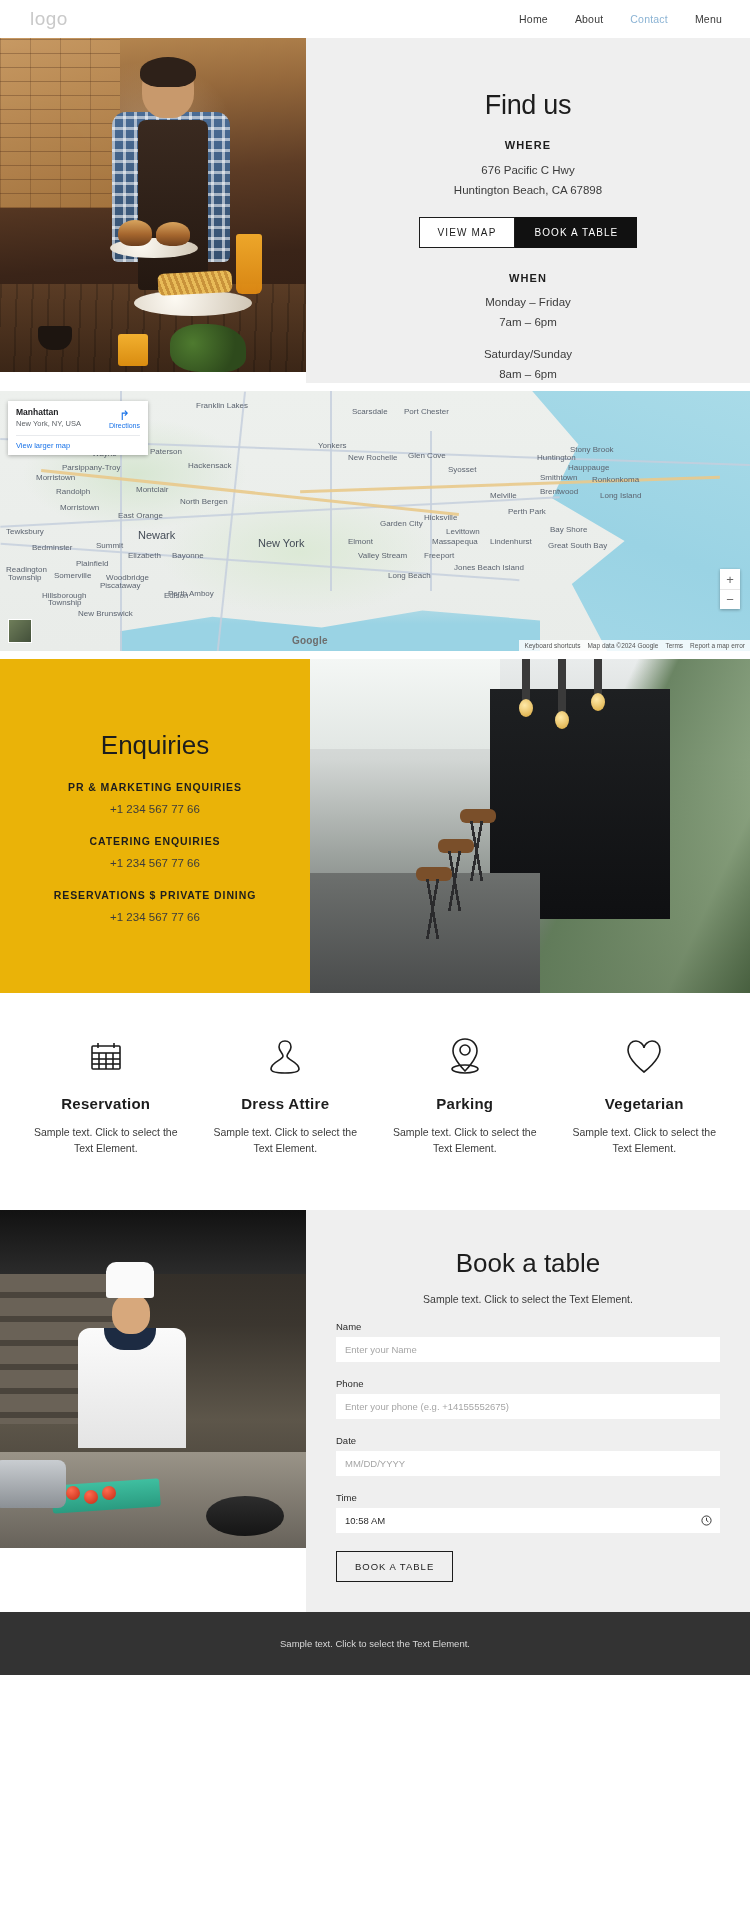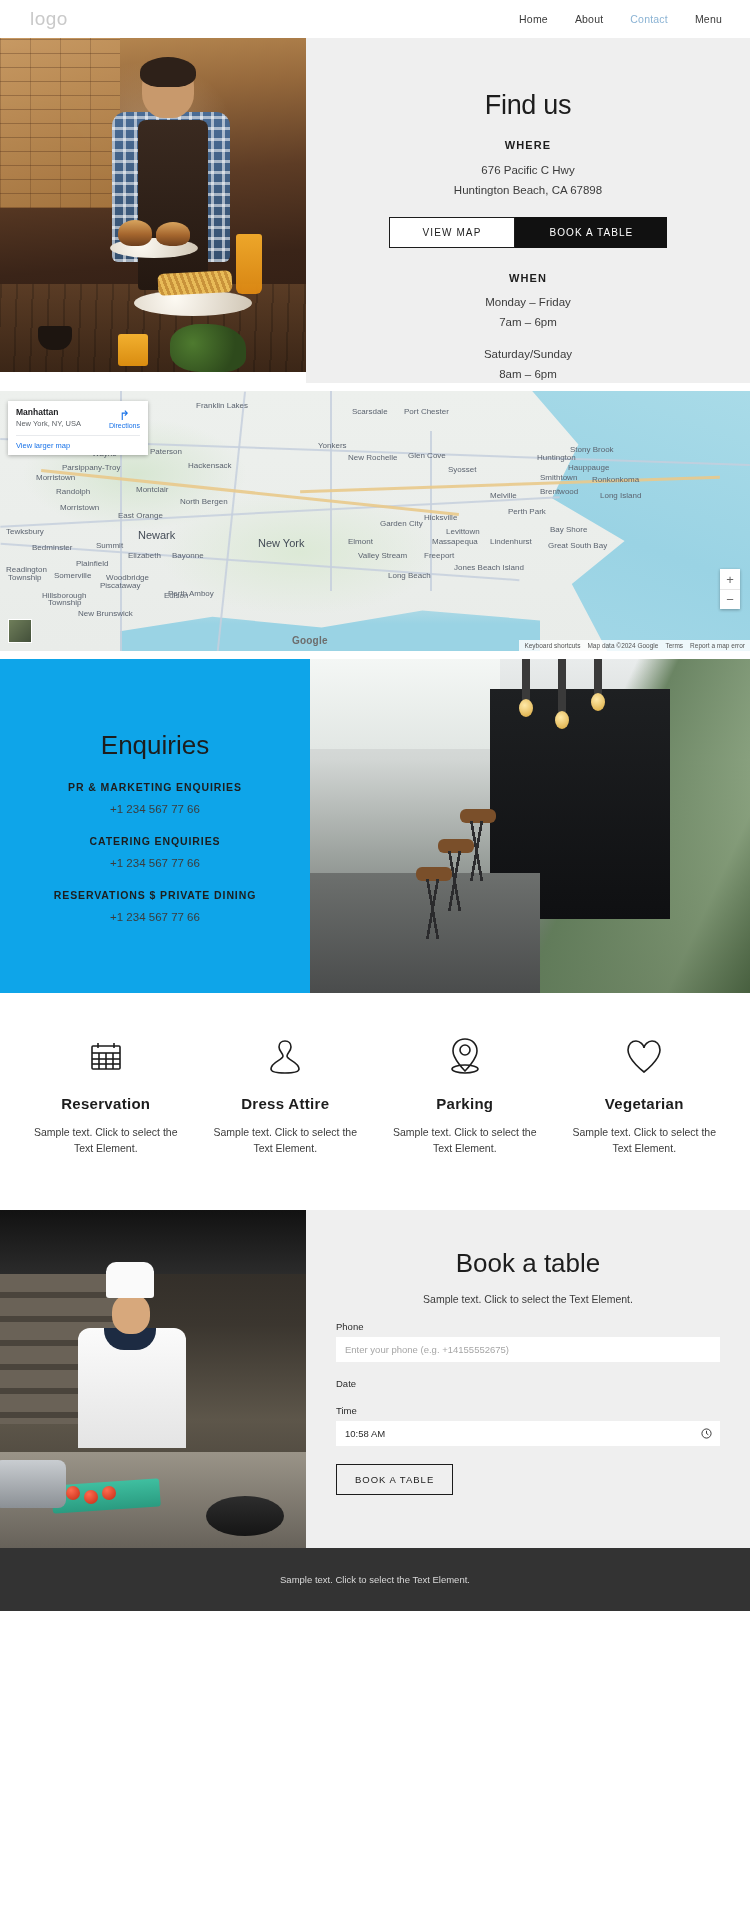--- a/index.html
+++ b/index.html
@@ -135,21 +135,21 @@
 
   .panel-title {
     font-size: 27px; font-weight: 400; color: #1d1d1d; letter-spacing: -0.3px;
   }
   .panel-sub {
     margin-top: 18px; font-size: 11px; font-weight: 700; letter-spacing: 1.1px; color: #1d1d1d;
   }
   .panel-line { margin-top: 10px; font-size: 11.5px; color: #3c3c3c; line-height: 18px; }
   .btn-row { display: flex; margin-top: 18px; }
   .btn {
-    font-size: 10px; letter-spacing: 1.1px; padding: 9px 33px;
+    font-size: 10px; letter-spacing: 1.1px; padding: 9px 18px;
     cursor: pointer; border: 1px solid #1c1c1c; background: #ffffff; color: #1c1c1c;
   }
   .btn-dark { background: #111111; color: #ffffff; border-color: #111111; }
   .when-block { margin-top: 24px; text-align: center; }
   .hours { margin-top: 9px; font-size: 11.5px; color: #3c3c3c; line-height: 18px; }
   .hours.second { margin-top: 14px; }
 
   
   .map-wrap {
     position: relative; width: 750px; height: 268px; overflow: hidden;
@@ -225,21 +225,21 @@
 
   
   .enq-photo {
     width: 440px; height: 334px;
     background:
       linear-gradient(115deg, rgba(120,150,110,0.0) 55%, rgba(96,124,88,0.92) 62%, rgba(120,150,105,0.75) 86%, rgba(70,96,60,0.9) 100%),
       linear-gradient(180deg, #e9ecec 0%, #d2d6d4 30%, #9aa09c 60%, #55585a 100%);
     position: relative; overflow: hidden;
   }
   .enq-panel {
-    width: 310px; background: #0ea5e9; display: flex; flex-direction: column;
+    width: 310px; background: #eab308; display: flex; flex-direction: column;
     align-items: center; justify-content: center;
   }
   .enq-title { font-size: 26px; font-weight: 400; color: #1d1d1d; }
   .enq-h { margin-top: 20px; font-size: 10.5px; font-weight: 700; letter-spacing: .9px; color: #1d1d1d; }
   .enq-p { margin-top: 10px; font-size: 11.5px; color: #3c3c3c; }
   .bar-counter {
     position: absolute; left: 180px; top: 30px; width: 180px; height: 230px;
     background: linear-gradient(180deg, #1e2022, #0f1012);
   }
   .stool {
@@ -611,28 +611,33 @@
       <div class="tomato" style="left:66px;bottom:48px"></div>
       <div class="tomato" style="left:84px;bottom:44px"></div>
       <div class="tomato" style="left:102px;bottom:48px"></div>
       <div class="pan"></div>
       <div class="pot"></div>
     </div>
     <div class="book-panel">
       <div class="book-title">Book a table</div>
       <div class="book-sub">Sample text. Click to select the Text Element.</div>
 
+      <div class="field">
+        <div class="field-label">Name</div>
+        <input class="input" placeholder="Enter your Name" style="">
+      </div>
 
       <div class="field">
         <div class="field-label">Phone</div>
         <input class="input" placeholder="Enter your phone (e.g. +14155552675)" style="">
       </div>
 
       <div class="field">
         <div class="field-label">Date</div>
+        <input class="input" placeholder="MM/DD/YYYY" style="">
       </div>
 
       <div class="field">
         <div class="field-label">Time</div>
         <div class="input-wrap">
           <input class="input" value="10:58 AM" style="">
           <span class="clock-icon">
             <svg width="11" height="11" viewBox="0 0 12 12" fill="none" stroke="#2b2b2b" stroke-width="1">
               <circle cx="6" cy="6" r="5"></circle>
                 <path d="M6 3 L6 6 L8 7.4"></path>

